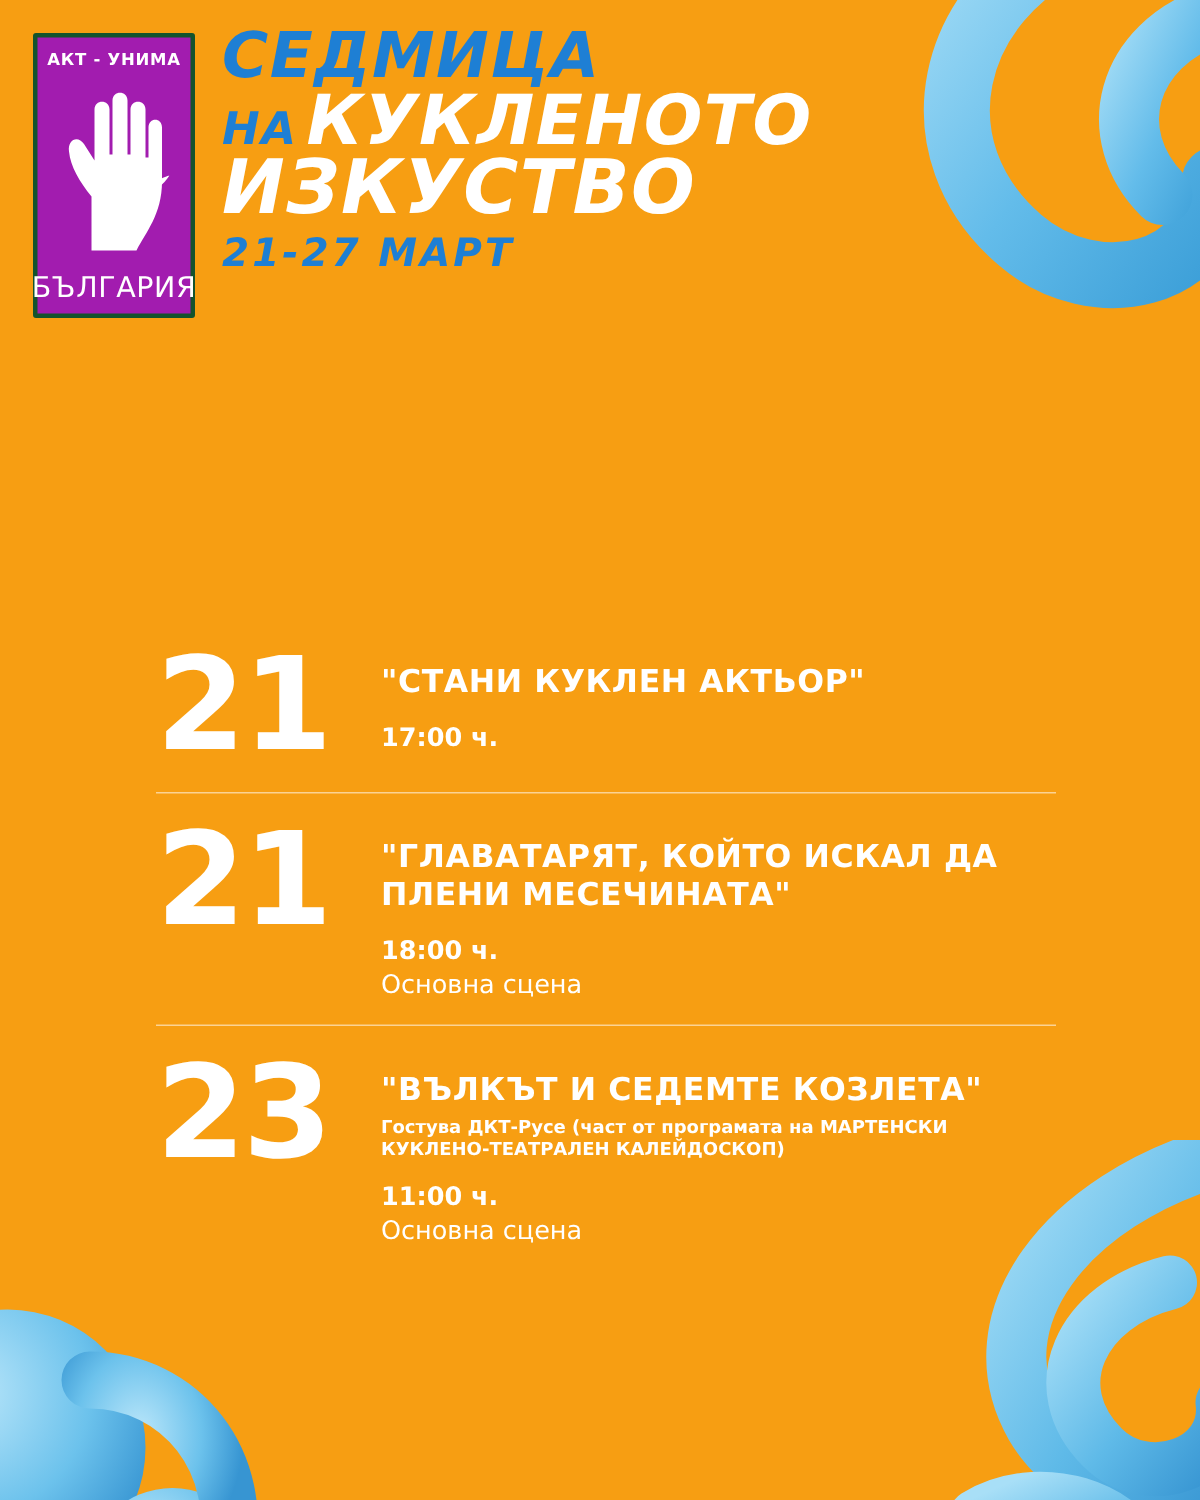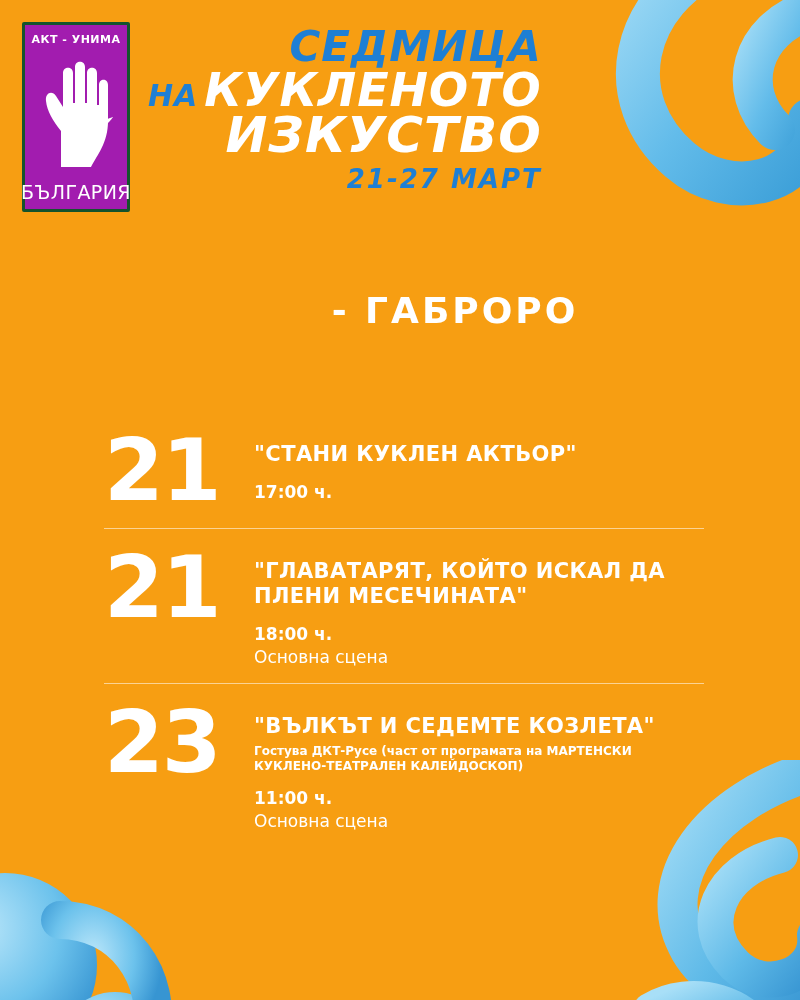--- a/index.html
+++ b/index.html
@@ -50,24 +50,23 @@
     font-size: 19px;
     font-weight: normal;
     letter-spacing: 0.4px;
     color: #ffffff;
   }
 
   
   .fest-title {
     position: absolute;
     left: 148px;
-    top: 28px;
+    top: 18px;
     z-index: 5;
     line-height: 0.9;
-    text-align: right;
   }
   .fest-line {
     font-weight: bold;
     font-style: italic;
     letter-spacing: 1px;
     text-transform: uppercase;
     white-space: nowrap;
   }
   .fest-l1 { font-size: 42px; color: #1E7FD4; }
   .fest-l2 { font-size: 42px; margin-top: 4px; }
@@ -199,21 +198,20 @@
 <div class="fest-title">
   <div class="fest-line fest-l1">СЕДМИЦА</div>
   <div class="fest-line fest-l2">
     <span class="small">НА</span><span class="big">КУКЛЕНОТО</span>
   </div>
   <div class="fest-line fest-l3">ИЗКУСТВО</div>
   <div class="fest-line fest-l4">21-27 МАРТ</div>
 </div>
 
 <div class="theatre">
-  <div class="theatre-l2">- ГАБРОРО</div>
 </div>
 
 <div class="programme">
 
   <div class="event">
     <div class="event-day">21</div>
     <div class="event-body">
       <div class="event-title">"СТАНИ КУКЛЕН АКТЬОР"</div>
       <div class="event-time">17:00 ч.</div>
     </div>

